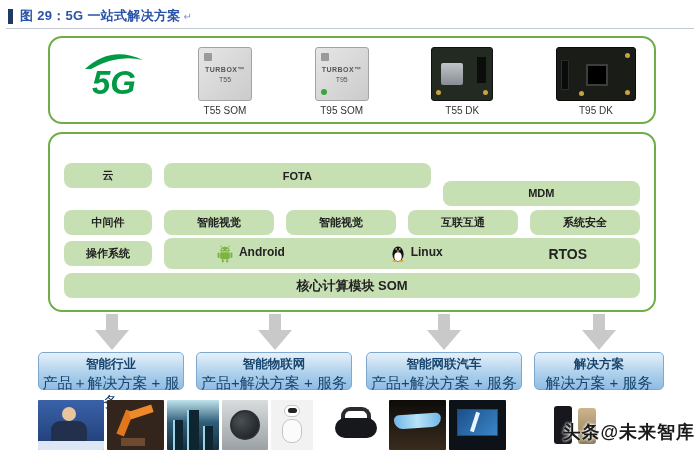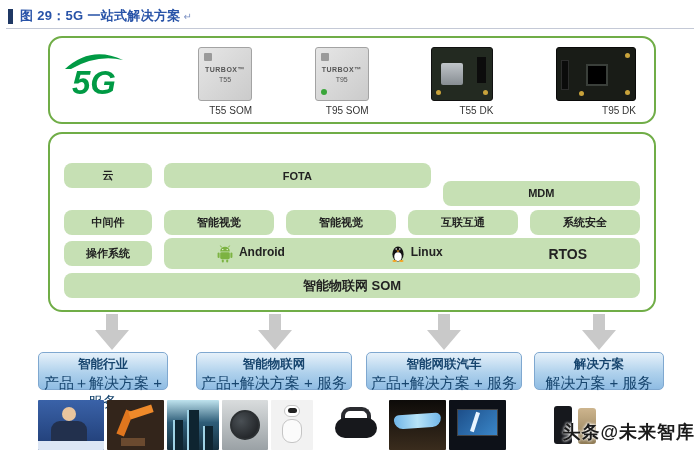--- a/index.html
+++ b/index.html
@@ -16,27 +16,27 @@
   .title-accent { width:5px; height:15px; background:#1F3864; margin-right:7px; }
   .title-text { color:#2853A8; font-weight:bold; font-size:13px; letter-spacing:0.3px; }
   .return-mark { color:#7f93c4; font-size:10px; margin-left:3px; }
   .divider { position:absolute; top:28px; left:6px; right:6px; border-top:1px solid #c4c9d6; }
 
   
   .hero {
     position:absolute; left:48px; top:36px; width:608px; height:88px;
     border:2px solid #70AD47; border-radius:14px; background:#fff;
   }
-  .logo5g { position:absolute; left:6px; top:14px; width:76px; text-align:center; }
+  .logo5g { position:absolute; left:26px; top:14px; width:76px; text-align:center; }
   .logo5g svg { display:block; margin:0 auto -4px auto; }
   .logo-text { font-size:33px; font-weight:bold; font-style:italic; color:#009A44; line-height:1; }
 
   .products { position:absolute; left:148px; top:9px; right:18px; display:flex; justify-content:space-between; }
   .product { text-align:center; }
-  .caption { font-size:10px; color:#333; margin-top:4px;text-align:right; }
+  .caption { font-size:10px; color:#333; margin-top:4px; }
 
   .module {
     width:54px; height:54px; margin:0 auto; position:relative;
     background:linear-gradient(135deg,#e6e6e6,#cbcbcb);
     border:1px solid #a3a3a3; border-radius:3px;
   }
   .module .corner-chip { position:absolute; left:5px; top:5px; width:8px; height:8px; background:#9a9a9a; border-radius:1px; }
   .chip-text { position:absolute; top:17px; left:0; right:0; text-align:center; font-size:7px; color:#555; line-height:1.4; }
   .chip-text .l1 { font-weight:bold; letter-spacing:0.5px; }
   .module .green-dot { position:absolute; left:5px; bottom:5px; width:6px; height:6px; border-radius:50%; background:#3aa63a; }
@@ -267,39 +267,39 @@
           </svg>
           <span>Linux</span>
         </span>
         <span class="os-item rtos">
           <span>RTOS</span>
         </span>
       </div>
     </div>
 
     <div class="stack-row">
-      <div class="pill som-bar">智能物联网 SOM</div>
+      <div class="pill som-bar">核心计算模块 SOM</div>
     </div>
 
   </div>
 
   <svg class="arrow" style="left:95px" width="34" height="36" viewBox="0 0 34 36">
     <path d="M11 0 H23 V16 H34 L17 36 L0 16 H11 Z" fill="#C9C9C9"></path>
   </svg>
   <svg class="arrow" style="left:258px" width="34" height="36" viewBox="0 0 34 36">
     <path d="M11 0 H23 V16 H34 L17 36 L0 16 H11 Z" fill="#C9C9C9"></path>
   </svg>
   <svg class="arrow" style="left:427px" width="34" height="36" viewBox="0 0 34 36">
     <path d="M11 0 H23 V16 H34 L17 36 L0 16 H11 Z" fill="#C9C9C9"></path>
   </svg>
   <svg class="arrow" style="left:582px" width="34" height="36" viewBox="0 0 34 36">
     <path d="M11 0 H23 V16 H34 L17 36 L0 16 H11 Z" fill="#C9C9C9"></path>
   </svg>
 
-  <div class="app-box" style="left:38px; width:130px;">
+  <div class="app-box" style="left:38px; width:146px;">
     <div class="app-title">智能行业</div>
     <div class="app-sub">产品＋解决方案 + 服务</div>
   </div>
   <div class="app-box" style="left:196px; width:156px;">
     <div class="app-title">智能物联网</div>
     <div class="app-sub">产品+解决方案 + 服务</div>
   </div>
   <div class="app-box" style="left:366px; width:156px;">
     <div class="app-title">智能网联汽车</div>
     <div class="app-sub">产品+解决方案 + 服务</div>

